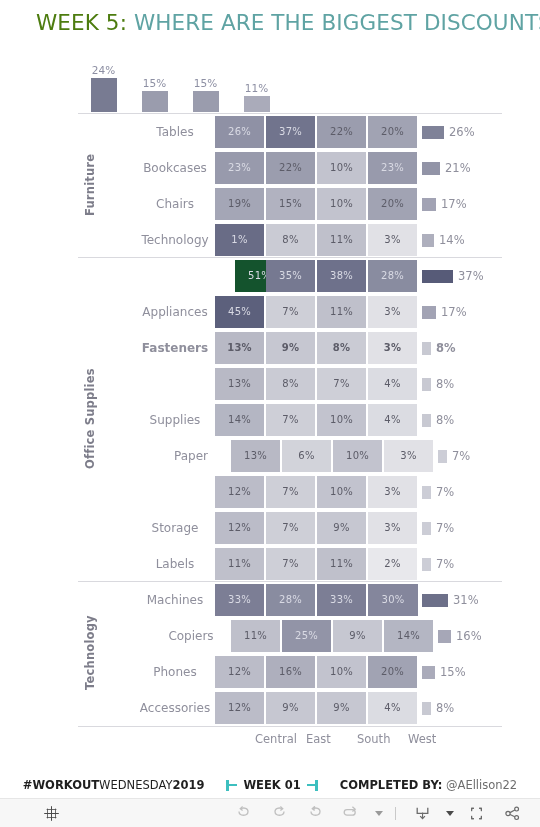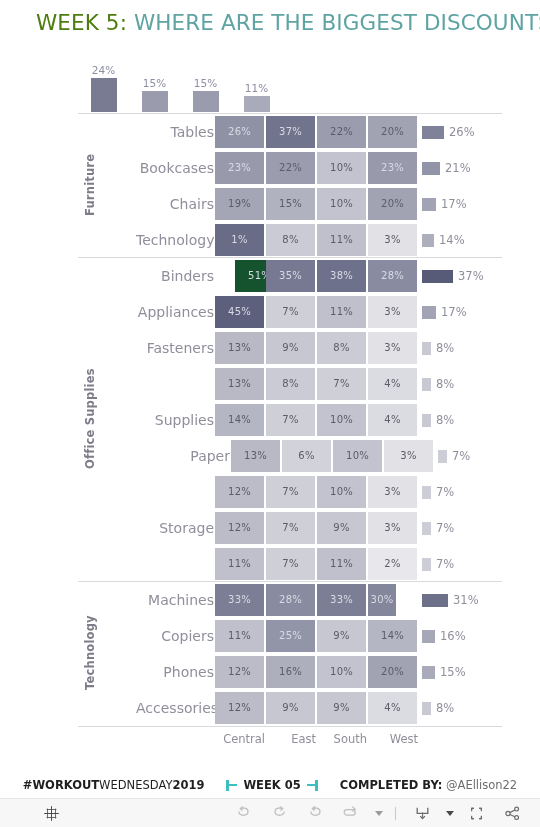--- a/index.html
+++ b/index.html
@@ -62,22 +62,22 @@
 
   .row {
     position:relative;
     height:36px;
     margin-bottom:0;
   }
   .row-label {
     position:absolute; left:58px; top:0;
     width:78px; height:36px;
     line-height:36px;
-    text-align:right;
-    font-size:14px; color:#8f8f9c;
+    text-align:center;
+    font-size:12px; color:#8f8f9c;
     white-space:nowrap;
   }
   .cells {
     position:absolute; left:136px; top:0;
     height:36px;
   }
   .cell {
     position:absolute; top:2px;
     width:51px; height:32px;
     line-height:32px;
@@ -107,22 +107,22 @@
     letter-spacing:0.2px;
   }
 
   
   .axis {
     position:absolute; left:136px;
     height:22px;
   }
   .axis-tick {
     position:absolute; top:0; width:51px;
-    text-align:right;
-    font-size:11.5px; color:#8f8f9c;
+    text-align:left;
+    font-size:11.5px; color:#8f8f9c;margin-left:41px;
   }
 
   
   .footer {
     position:absolute; left:0; top:772px;
     width:540px; height:26px;
     display:flex; align-items:center; justify-content:center;
     font-size:11.5px;
     white-space:nowrap;
   }
@@ -260,21 +260,20 @@
             <div class="cell" title="Furniture / Furnishings / West: 3%" style="left: 154px; width: 49px; background: rgb(225, 225, 230); color: rgb(92, 92, 104);">3%</div>
           </div>
           <div class="rowtotal">
             <div class="rt-bar" style="width: 12px; background: rgb(174, 175, 189);"></div>
             <div class="rt-label">14%</div>
           </div>
         </div>
         <div class="catlabel" style="top: 0px; height: 144px;">Furniture</div>
         <div class="hline" style="top: 144px;"></div>
         <div class="row" style="position: absolute; left: 0px; top: 145px; width: 424px;">
-          <div class="row-label">Binders</div>
           <div class="cells" style="width: 204px;">
             <div class="cell" title="Office Supplies / Binders / Central: 51%" style="left: 1px; width: 49px; background: #14532d; color: rgb(217, 218, 228); margin-left: 20px;">51%</div>
             <div class="cell" title="Office Supplies / Binders / East: 35%" style="left: 52px; width: 49px; background: rgb(118, 121, 145); color: rgb(217, 218, 228);">35%</div>
             <div class="cell" title="Office Supplies / Binders / South: 38%" style="left: 103px; width: 49px; background: rgb(110, 113, 139); color: rgb(217, 218, 228);">38%</div>
             <div class="cell" title="Office Supplies / Binders / West: 28%" style="left: 154px; width: 49px; background: rgb(137, 140, 160); color: rgb(217, 218, 228);">28%</div>
           </div>
           <div class="rowtotal">
             <div class="rt-bar" style="width: 31px; background: rgb(87, 91, 120);"></div>
             <div class="rt-label">37%</div>
           </div>
@@ -285,21 +284,21 @@
             <div class="cell" title="Office Supplies / Appliances / Central: 45%" style="left: 1px; width: 49px; background: rgb(92, 96, 124); color: rgb(217, 218, 228);">45%</div>
             <div class="cell" title="Office Supplies / Appliances / East: 7%" style="left: 52px; width: 49px; background: rgb(206, 207, 215); color: rgb(92, 92, 104);">7%</div>
             <div class="cell" title="Office Supplies / Appliances / South: 11%" style="left: 103px; width: 49px; background: rgb(191, 192, 203); color: rgb(92, 92, 104);">11%</div>
             <div class="cell" title="Office Supplies / Appliances / West: 3%" style="left: 154px; width: 49px; background: rgb(225, 225, 230); color: rgb(92, 92, 104);">3%</div>
           </div>
           <div class="rowtotal">
             <div class="rt-bar" style="width: 14px; background: rgb(162, 163, 180);"></div>
             <div class="rt-label">17%</div>
           </div>
         </div>
-        <div class="row" style="position: absolute; left: 0px; top: 217px; width: 424px;">
+        <div class="row" style="position: absolute; left: 0px; top: 217px; width: 424px; font-weight: bold;">
           <div class="row-label">Fasteners</div>
           <div class="cells" style="width: 204px;">
             <div class="cell" title="Office Supplies / Fasteners / Central: 13%" style="left: 1px; width: 49px; background: rgb(184, 185, 197); color: rgb(92, 92, 104);">13%</div>
             <div class="cell" title="Office Supplies / Fasteners / East: 9%" style="left: 52px; width: 49px; background: rgb(198, 199, 209); color: rgb(92, 92, 104);">9%</div>
             <div class="cell" title="Office Supplies / Fasteners / South: 8%" style="left: 103px; width: 49px; background: rgb(202, 203, 212); color: rgb(92, 92, 104);">8%</div>
             <div class="cell" title="Office Supplies / Fasteners / West: 3%" style="left: 154px; width: 49px; background: rgb(225, 225, 230); color: rgb(92, 92, 104);">3%</div>
           </div>
           <div class="rowtotal">
             <div class="rt-bar" style="width: 9px; background: rgb(200, 201, 210);"></div>
             <div class="rt-label">8%</div>
@@ -362,47 +361,48 @@
             <div class="cell" title="Office Supplies / Storage / East: 7%" style="left: 52px; width: 49px; background: rgb(206, 207, 215); color: rgb(92, 92, 104);">7%</div>
             <div class="cell" title="Office Supplies / Storage / South: 9%" style="left: 103px; width: 49px; background: rgb(198, 199, 209); color: rgb(92, 92, 104);">9%</div>
             <div class="cell" title="Office Supplies / Storage / West: 3%" style="left: 154px; width: 49px; background: rgb(225, 225, 230); color: rgb(92, 92, 104);">3%</div>
           </div>
           <div class="rowtotal">
             <div class="rt-bar" style="width: 9px; background: rgb(204, 205, 214);"></div>
             <div class="rt-label">7%</div>
           </div>
         </div>
         <div class="row" style="position: absolute; left: 0px; top: 433px; width: 424px;">
+          <div class="row-label">Labels</div>
           <div class="cells" style="width: 204px;">
             <div class="cell" title="Office Supplies / Labels / Central: 11%" style="left: 1px; width: 49px; background: rgb(191, 192, 203); color: rgb(92, 92, 104);">11%</div>
             <div class="cell" title="Office Supplies / Labels / East: 7%" style="left: 52px; width: 49px; background: rgb(206, 207, 215); color: rgb(92, 92, 104);">7%</div>
             <div class="cell" title="Office Supplies / Labels / South: 11%" style="left: 103px; width: 49px; background: rgb(191, 192, 203); color: rgb(92, 92, 104);">11%</div>
             <div class="cell" title="Office Supplies / Labels / West: 2%" style="left: 154px; width: 49px; background: rgb(232, 232, 236); color: rgb(92, 92, 104);">2%</div>
           </div>
           <div class="rowtotal">
             <div class="rt-bar" style="width: 9px; background: rgb(204, 205, 214);"></div>
             <div class="rt-label">7%</div>
           </div>
         </div>
         <div class="catlabel" style="top: 144px; height: 324px;">Office Supplies</div>
         <div class="hline" style="top: 468px;"></div>
         <div class="row" style="position: absolute; left: 0px; top: 469px; width: 424px;">
           <div class="row-label">Machines</div>
           <div class="cells" style="width: 204px;">
             <div class="cell" title="Technology / Machines / Central: 33%" style="left: 1px; width: 49px; background: rgb(124, 126, 149); color: rgb(217, 218, 228);">33%</div>
             <div class="cell" title="Technology / Machines / East: 28%" style="left: 52px; width: 49px; background: rgb(137, 140, 160); color: rgb(217, 218, 228);">28%</div>
             <div class="cell" title="Technology / Machines / South: 33%" style="left: 103px; width: 49px; background: rgb(124, 126, 149); color: rgb(217, 218, 228);">33%</div>
-            <div class="cell" title="Technology / Machines / West: 30%" style="left: 154px; width: 28px; background: rgb(132, 134, 156); color: rgb(217, 218, 228);">30%</div>
+            <div class="cell" title="Technology / Machines / West: 30%" style="left: 154px; width: 50px; background: rgb(132, 134, 156); color: rgb(217, 218, 228);">30%</div>
           </div>
           <div class="rowtotal">
             <div class="rt-bar" style="width: 26px; background: rgb(109, 112, 137);"></div>
             <div class="rt-label">31%</div>
           </div>
         </div>
-        <div class="row" style="position: absolute; left: 0px; top: 505px; width: 424px;">
+        <div class="row" style="position: absolute; left: 16px; top: 505px; width: 424px;">
           <div class="row-label">Copiers</div>
           <div class="cells" style="width: 204px;">
             <div class="cell" title="Technology / Copiers / Central: 11%" style="left: 1px; width: 49px; background: rgb(191, 192, 203); color: rgb(92, 92, 104);">11%</div>
             <div class="cell" title="Technology / Copiers / East: 25%" style="left: 52px; width: 49px; background: rgb(146, 148, 167); color: rgb(217, 218, 228);">25%</div>
             <div class="cell" title="Technology / Copiers / South: 9%" style="left: 103px; width: 49px; background: rgb(198, 199, 209); color: rgb(92, 92, 104);">9%</div>
             <div class="cell" title="Technology / Copiers / West: 14%" style="left: 154px; width: 49px; background: rgb(180, 182, 195); color: rgb(92, 92, 104);">14%</div>
           </div>
           <div class="rowtotal">
             <div class="rt-bar" style="width: 13px; background: rgb(166, 167, 183);"></div>
             <div class="rt-label">16%</div>
@@ -443,21 +443,21 @@
         <div class="axis-tick" style="left: 102px;">South</div>
         <div class="axis-tick" style="left: 153px;">West</div>
       </div>
   </div>
 
   <div class="footer">
     <span class="f-ww"><b>#WORKOUT</b><span>WEDNESDAY</span><b>2019</b></span>
     <span class="f-sep"></span>
     <span class="f-week">
       <span class="brk-l"></span>
-      <span class="wk">WEEK 05</span>
+      <span class="wk">WEEK 01</span>
       <span class="brk-r"></span>
     </span>
     <span class="f-sep"></span>
     <span class="f-done"><b>COMPLETED BY:</b> <i>@AEllison22</i></span>
   </div>
 
   <div class="toolbar">
     <div class="tb-left">
       <div class="tb-btn" title="Tableau">
         <svg width="17" height="17" viewBox="0 0 17 17">

